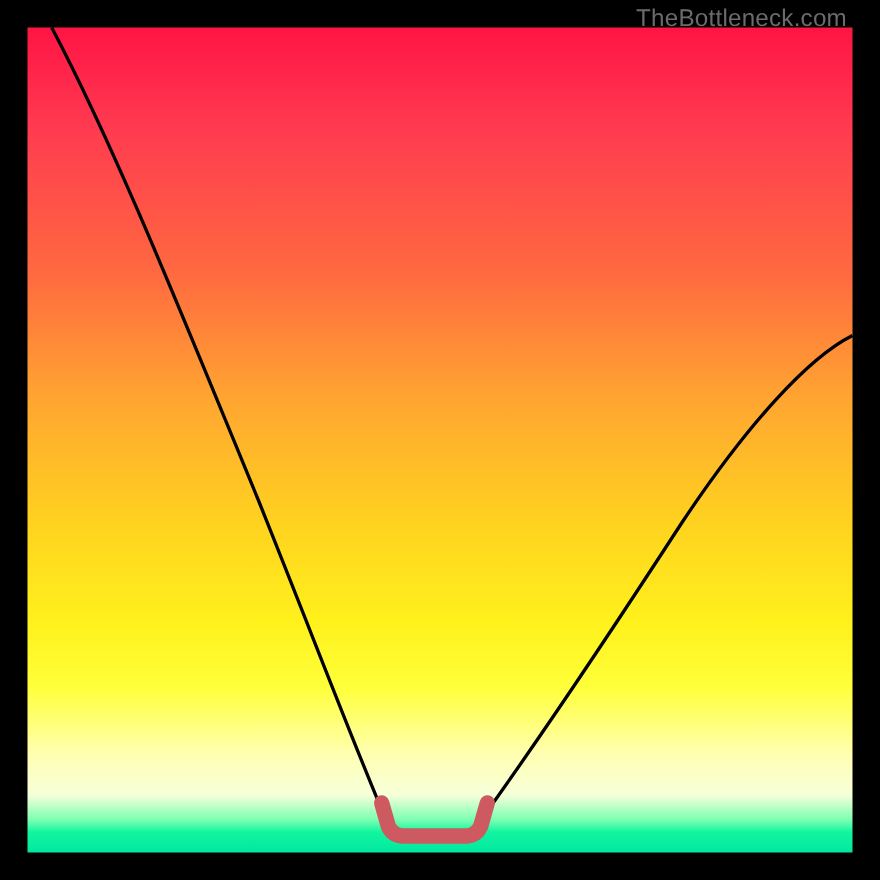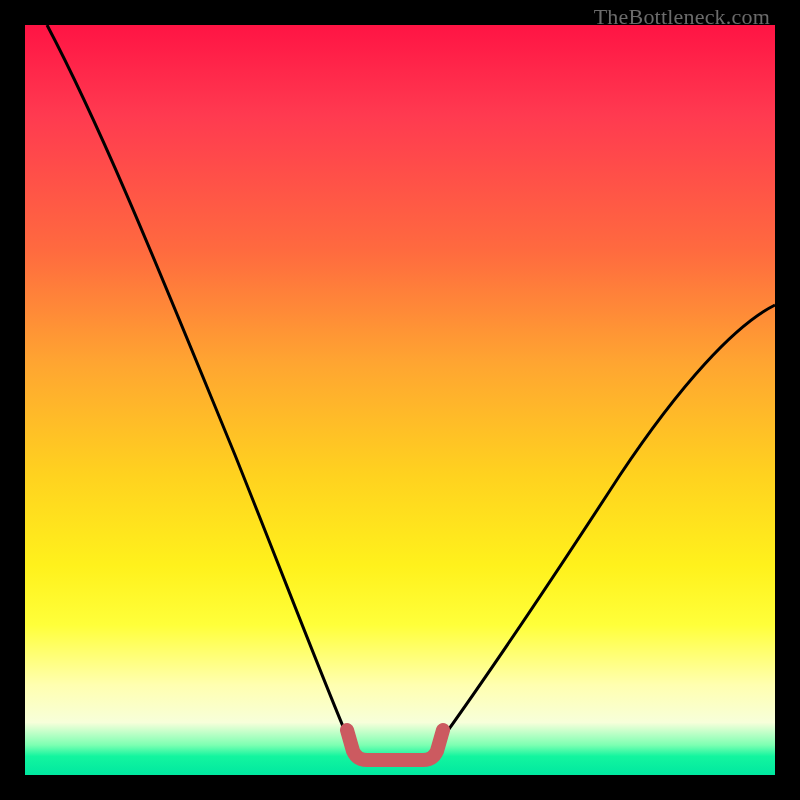--- a/index.html
+++ b/index.html
@@ -41,21 +41,20 @@
     );
   }
   .watermark {
     position: absolute;
     top: 4px;
     right: 30px;
     color: #6b6b6b;
     font-size: 22px;
     letter-spacing: 0.2px;
     user-select: none;
-    font-family: Liberation Serif, serif;
   }
   svg.curves {
     position: absolute;
     left: 0;
     top: 0;
     width: 750px;
     height: 750px;
     overflow: visible;
   }
 </style>

